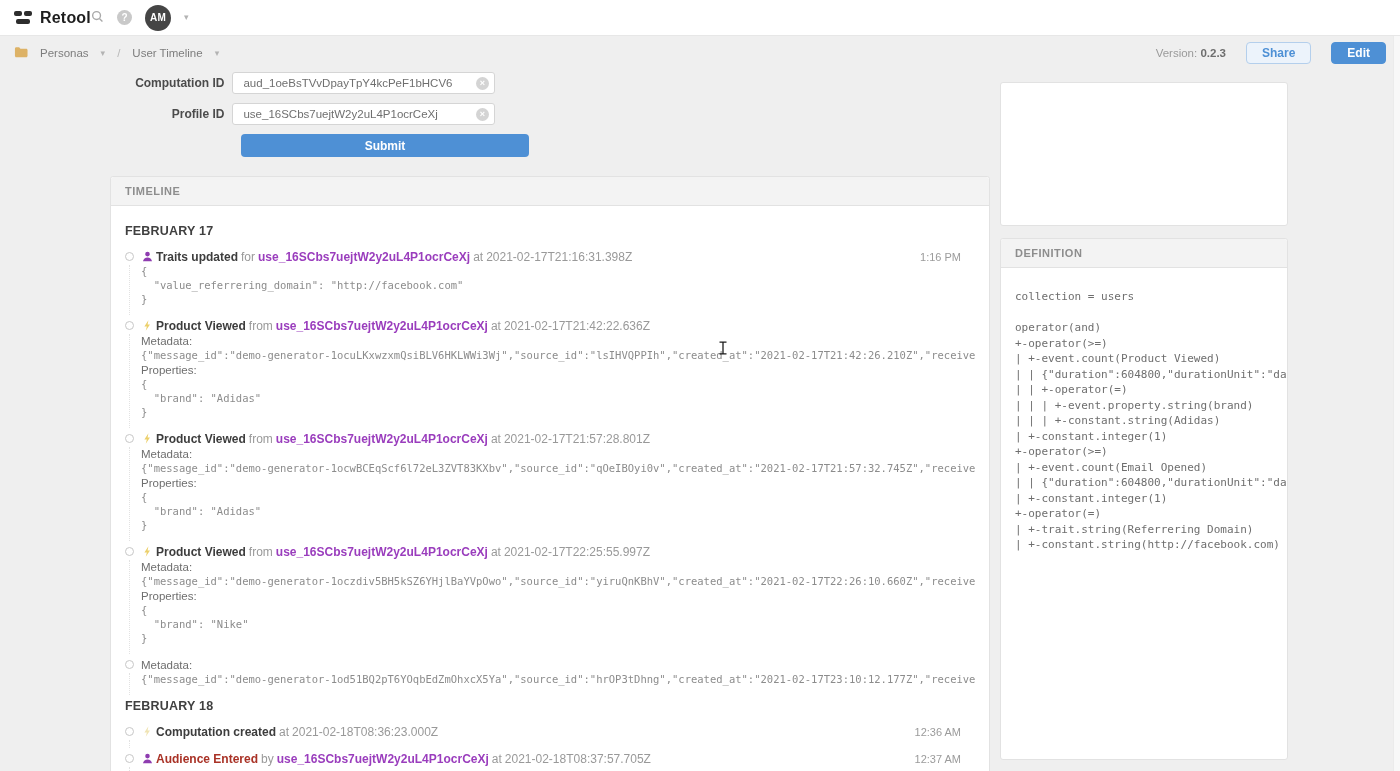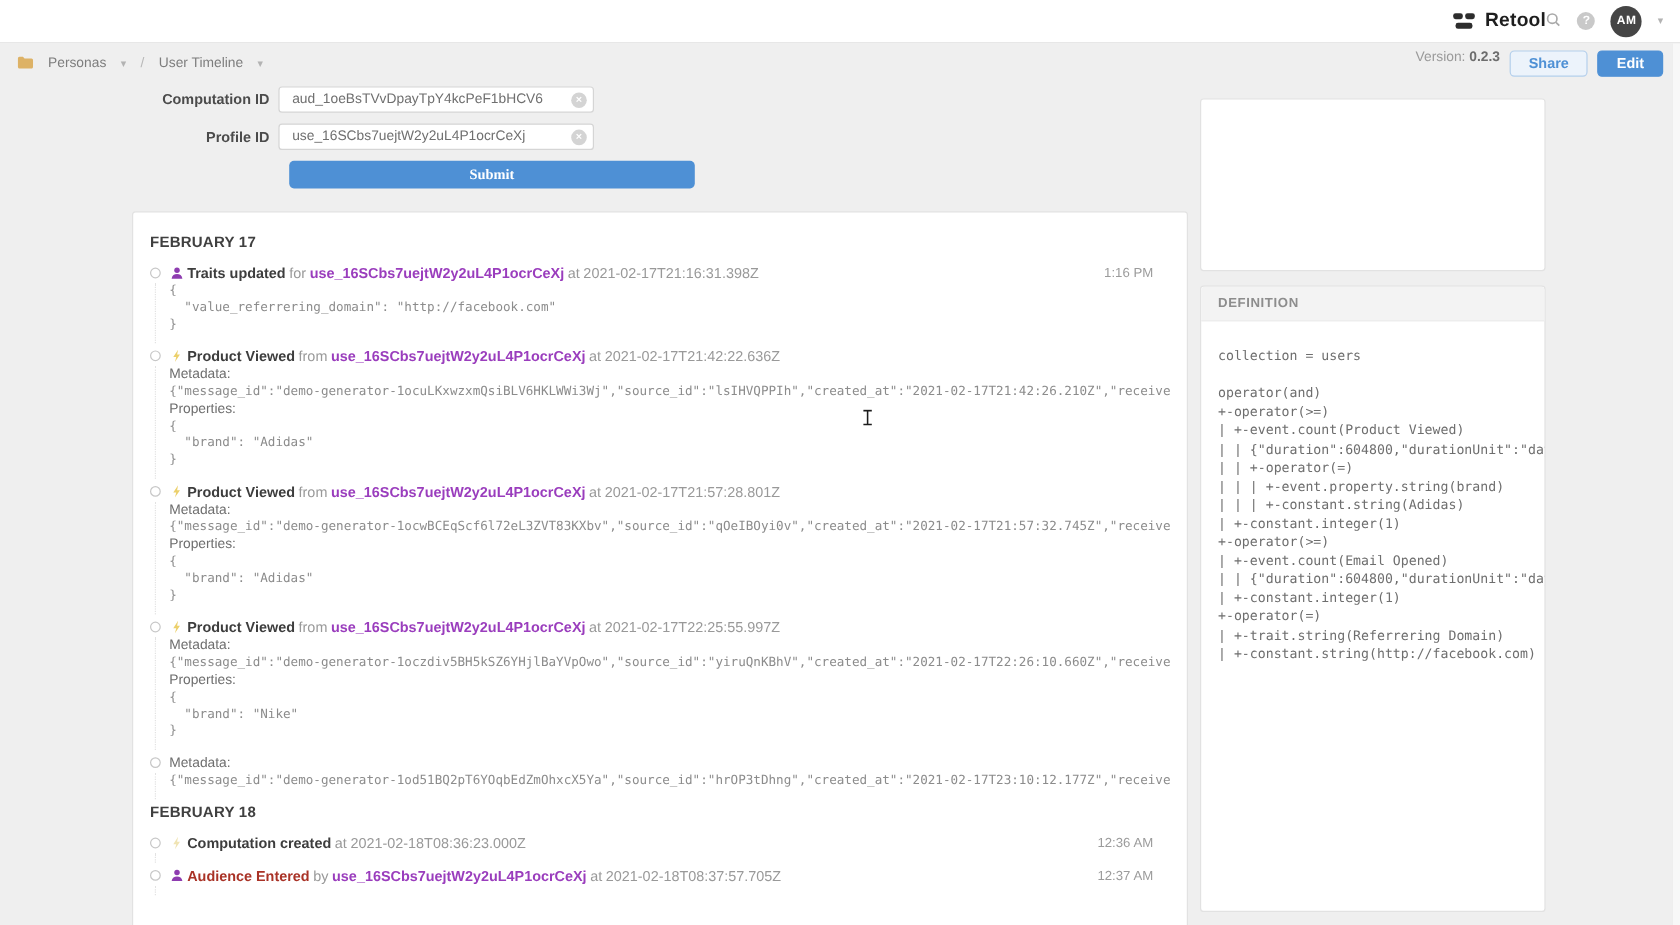--- a/index.html
+++ b/index.html
@@ -5,53 +5,53 @@
   :root{
     --accent:#4e90d5; --purple:#9a3dbd; --danger:#a93226;
     --ink:#3f3f3f; --dim:#979797; --code:#8c8c8c;
     --card-border:#e2e2e2; --card-head:#f3f3f3;
   }
   *{box-sizing:border-box;margin:0;padding:0}
   html,body{width:1400px;height:771px;overflow:hidden}
   body{position:relative;background:#efefef;font-family:"Liberation Sans",sans-serif;font-size:12px;color:var(--ink)}
 
   
-  .topbar{position:absolute;left:0;top:0;width:1400px;height:36px;background:#fff;border-bottom:1px solid #e7e7e7;display:flex;align-items:center;justify-content:flex-end;padding:0 14px;z-index:5}
+  .topbar{position:absolute;left:0;top:0;width:1400px;height:36px;background:#fff;border-bottom:1px solid #e7e7e7;display:flex;align-items:center;justify-content:flex-start;padding:0 14px;z-index:5}
   .brand{display:flex;align-items:center;gap:7px;cursor:pointer}
   .logo-mark{position:relative;width:19px;height:16px;display:inline-block}
   .logo-mark i{position:absolute;background:#2d2d2d;border-radius:2px}
   .lm1{left:0;top:1px;width:8px;height:5px}
   .lm2{left:10px;top:1px;width:8px;height:5px}
   .lm3{left:2px;top:9px;width:14px;height:5px}
   .brand-text{font-size:16px;font-weight:700;color:#1e1e1e;letter-spacing:.2px}
   .topbar-right{display:flex;align-items:center;gap:13px}
   .help-badge{width:15px;height:15px;border-radius:50%;background:#c9c9c9;color:#fff;font-size:10px;font-weight:700;display:flex;align-items:center;justify-content:center}
   .avatar{width:26px;height:26px;border-radius:50%;background:#454545;color:#fff;font-size:10px;font-weight:700;display:flex;align-items:center;justify-content:center;letter-spacing:.3px}
   .chev{color:#b3b3b3;font-size:9px;line-height:1}
 
   
   .navbar{position:absolute;left:0;top:36px;width:1400px;height:34px;display:flex;align-items:center;justify-content:space-between;padding:0 14px}
   .crumbs{display:flex;align-items:center;gap:12px;color:#7d7d7d;font-size:11.5px}
   .crumb{cursor:pointer}
   .crumb-sep{color:#b8b8b8}
-  .nav-right{display:flex;align-items:flex-start;gap:8px}
+  .nav-right{display:flex;align-items:center;gap:20px}
   .version{color:#9a9a9a;font-size:11.5px}
   .version b{color:#6d6d6d}
   .btn{height:22px;border-radius:4px;font-size:12px;font-weight:600;font-family:inherit;padding:0 15px;cursor:pointer}
   .btn-share{background:#ecf3fb;border:1px solid #b4cfec;color:var(--accent)}
   .btn-edit{background:var(--accent);border:1px solid var(--accent);color:#fff}
 
   
   .query-form{position:absolute;left:103px;top:72px;width:392px}
   .f-row{display:flex;align-items:center;margin-bottom:9px}
   .f-label{width:130px;text-align:right;margin-right:8px;font-weight:600;color:#4b4b4b}
   .f-input-wrap{position:relative;width:281px}
   .f-input{width:100%;height:22px;border:1px solid #d5d5d5;border-radius:3px;background:#fff;color:#6f6f6f;font-size:11.5px;font-family:inherit;padding:0 24px 0 10px}
   .clear-x{position:absolute;right:6px;top:4.5px;width:13px;height:13px;border-radius:50%;background:#d4d4d4;color:#fff;font-size:9px;font-weight:700;line-height:13px;text-align:center;cursor:pointer}
-  .btn-submit{display:block;margin-left:138px;width:338px;height:23px;background:var(--accent);border:none;border-radius:4px;color:#fff;font-size:12px;font-weight:600;font-family:Liberation Serif, serif;cursor:pointer}
+  .btn-submit{display:block;margin-left:138px;width:288px;height:23px;background:var(--accent);border:none;border-radius:4px;color:#fff;font-size:12px;font-weight:600;font-family:Liberation Sans, sans-serif;cursor:pointer}
 
   
   .card{position:absolute;background:#fff;border:1px solid var(--card-border);border-radius:3px}
   .card-head{background:var(--card-head);border-bottom:1px solid var(--card-border);padding:8px 14px;font-size:11px;font-weight:700;letter-spacing:.5px;color:#8d8d8d;border-radius:3px 3px 0 0}
 
   
   .timeline-card{left:110px;top:176px;width:880px;height:660px;overflow:hidden}
   .tl-body{padding:14px 14px 0 14px;position:relative}
   .date-heading{font-size:12.5px;font-weight:700;color:#404040;margin:4px 0 12px;letter-spacing:.2px}
   .event{position:relative;padding-left:0;margin-bottom:13px;min-height:14px}
@@ -145,20 +145,21 @@
     <span class="f-label">Profile ID</span>
     <span class="f-input-wrap">
       <input class="f-input" value="use_16SCbs7uejtW2y2uL4P1ocrCeXj" style="">
       <span class="clear-x">×</span>
     </span>
   </div>
   <button class="btn-submit">Submit</button>
 </div>
 
 <div class="card timeline-card">
+  <div class="card-head">TIMELINE</div>
   <div class="tl-body">
       <div class="date-heading">FEBRUARY 17</div>
       <div class="event">
         <span class="bullet"></span>
         <div class="ev-line"><span class="ev-icon user"><svg viewBox="0 0 12 12">
               <circle cx="6" cy="3.4" r="2.5"></circle>
               <path d="M1.1 11.2c.4-2.9 2.4-4.2 4.9-4.2s4.5 1.3 4.9 4.2z"></path>
             </svg></span><span class="ev-title">Traits updated</span><span class="ev-dim">for</span><span class="ev-user">use_16SCbs7uejtW2y2uL4P1ocrCeXj</span><span class="ev-dim">at</span><span class="ev-dim">2021-02-17T21:16:31.398Z</span></div>
         <span class="ev-time">1:16 PM</span>
         <pre class="ev-code">{

